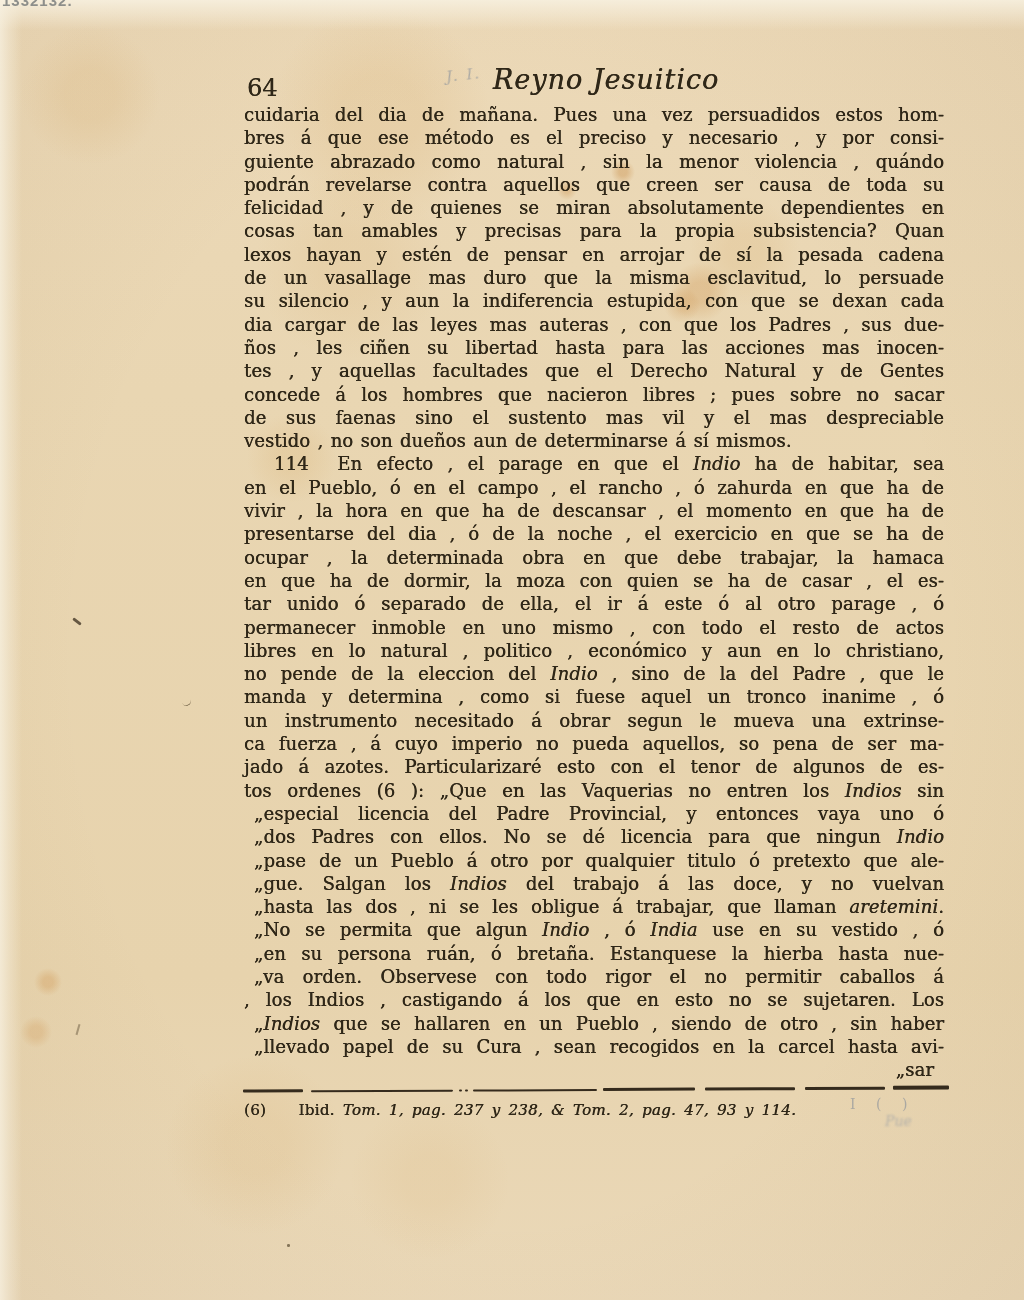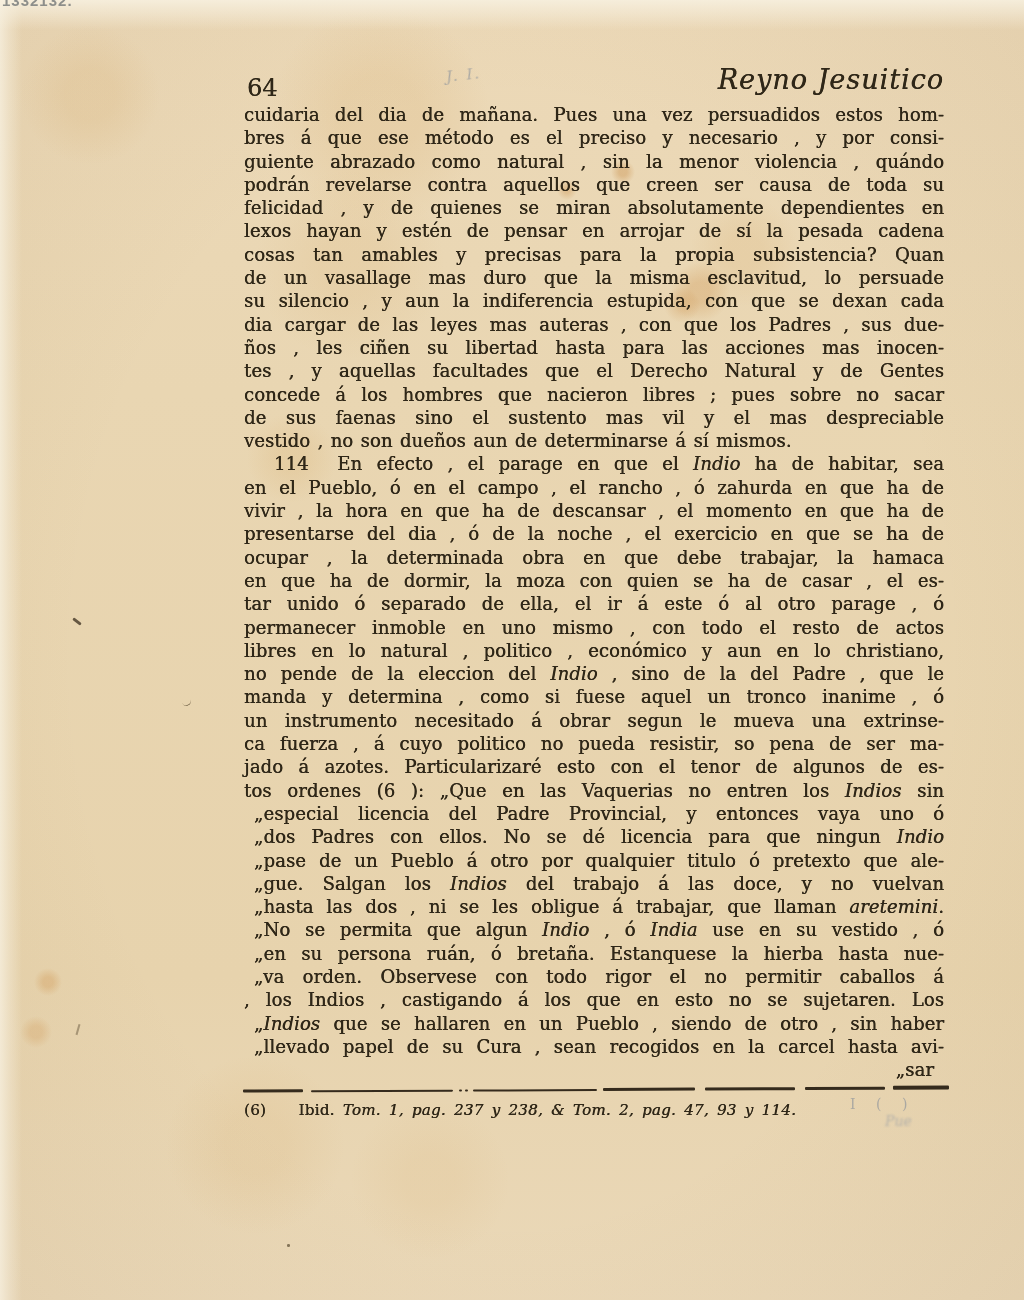--- a/index.html
+++ b/index.html
@@ -33,21 +33,21 @@
   .ink{color:var(--ink,#2f2718);text-shadow:0.35px 0 0 currentColor;}
   .watermark{
     position:absolute;left:2px;top:-8px;
     font-family:"Liberation Sans","DejaVu Sans",sans-serif;
     font-size:15px;font-weight:bold;letter-spacing:1px;
     color:rgba(122,126,124,.85);
   }
   .page-number{position:absolute;left:247px;top:74px;font-size:24px;}
   .running-title{
     position:absolute;left:244px;top:64px;width:700px;
-    text-align:right;padding-left:24px;box-sizing:border-box;
+    text-align:center;padding-left:24px;box-sizing:border-box;
     font-style:italic;font-size:27px;letter-spacing:1px;
   }
   .text-block{
     position:absolute;left:244px;top:103px;width:700px;
     font-size:18px;line-height:23.3px;letter-spacing:0.1px;word-spacing:1.5px;
   }
   .line{text-align:justify;text-align-last:justify;text-justify:inter-word;height:23.3px;white-space:nowrap0;}
   .line.end{text-align:right;text-align-last:left;}
   .line.indent{text-indent:30px;}
   .line.q{text-indent:-6px;margin-left:16px;}
@@ -81,43 +81,43 @@
 <div class="page-number ink">64</div>
 
 <div class="running-title ink">Reyno Jesuitico</div>
 
 <div class="text-block ink">
     <div class="line j">cuidaria del dia de mañana. Pues una vez persuadidos estos hom-</div>
     <div class="line j">bres á que ese método es el preciso y necesario , y por consi-</div>
     <div class="line j">guiente abrazado como natural , sin la menor violencia , quándo</div>
     <div class="line j">podrán revelarse contra aquellos que creen ser causa de toda su</div>
     <div class="line j">felicidad , y de quienes se miran absolutamente dependientes en</div>
+    <div class="line j">cosas tan amables y precisas para la propia subsistencia? Quan</div>
     <div class="line j">lexos hayan y estén de pensar en arrojar de sí la pesada cadena</div>
-    <div class="line j">cosas tan amables y precisas para la propia subsistencia? Quan</div>
     <div class="line j">de un vasallage mas duro que la misma esclavitud, lo persuade</div>
     <div class="line j">su silencio , y aun la indiferencia estupida, con que se dexan cada</div>
     <div class="line j">dia cargar de las leyes mas auteras , con que los Padres , sus due-</div>
     <div class="line j">ños , les ciñen su libertad hasta para las acciones mas inocen-</div>
     <div class="line j">tes , y aquellas facultades que el Derecho Natural y de Gentes</div>
     <div class="line j">concede á los hombres que nacieron libres ; pues sobre no sacar</div>
     <div class="line j">de sus faenas sino el sustento mas vil y el mas despreciable</div>
     <div class="line end">vestido , no son dueños aun de determinarse á sí mismos.</div>
     <div class="line j indent">114&nbsp;&nbsp;En efecto , el parage en que el <i>Indio</i> ha de habitar, sea</div>
     <div class="line j">en el Pueblo, ó en el campo , el rancho , ó zahurda en que ha de</div>
     <div class="line j">vivir , la hora en que ha de descansar , el momento en que ha de</div>
     <div class="line j">presentarse del dia , ó de la noche , el exercicio en que se ha de</div>
     <div class="line j">ocupar , la determinada obra en que debe trabajar, la hamaca</div>
     <div class="line j">en que ha de dormir, la moza con quien se ha de casar , el es-</div>
     <div class="line j">tar unido ó separado de ella, el ir á este ó al otro parage , ó</div>
     <div class="line j">permanecer inmoble en uno mismo , con todo el resto de actos</div>
     <div class="line j">libres en lo natural , politico , económico y aun en lo christiano,</div>
     <div class="line j">no pende de la eleccion del <i>Indio</i> , sino de la del Padre , que le</div>
     <div class="line j">manda y determina , como si fuese aquel un tronco inanime , ó</div>
     <div class="line j">un instrumento necesitado á obrar segun le mueva una extrinse-</div>
-    <div class="line j">ca fuerza , á cuyo politico no pueda resistir, so pena de ser ma-</div>
+    <div class="line j">ca fuerza , á cuyo imperio no pueda aquellos, so pena de ser ma-</div>
     <div class="line j">jado á azotes. Particularizaré esto con el tenor de algunos de es-</div>
     <div class="line j">tos ordenes (6&nbsp;): „Que en las Vaquerias no entren los <i>Indios</i> sin</div>
     <div class="line j q">„especial licencia del Padre Provincial, y entonces vaya uno ó</div>
     <div class="line j q">„dos Padres con ellos. No se dé licencia para que ningun <i>Indio</i></div>
     <div class="line j q">„pase de un Pueblo á otro por qualquier titulo ó pretexto que ale-</div>
     <div class="line j q">„gue. Salgan los <i>Indios</i> del trabajo á las doce, y no vuelvan</div>
     <div class="line j q">„hasta las dos , ni se les obligue á trabajar, que llaman <i>aretemini</i>.</div>
     <div class="line j q">„No se permita que algun <i>Indio</i> , ó <i>India</i> use en su vestido , ó</div>
     <div class="line j q">„en su persona ruán, ó bretaña. Estanquese la hierba hasta nue-</div>
     <div class="line j q">„va orden. Observese con todo rigor el no permitir caballos á</div>

